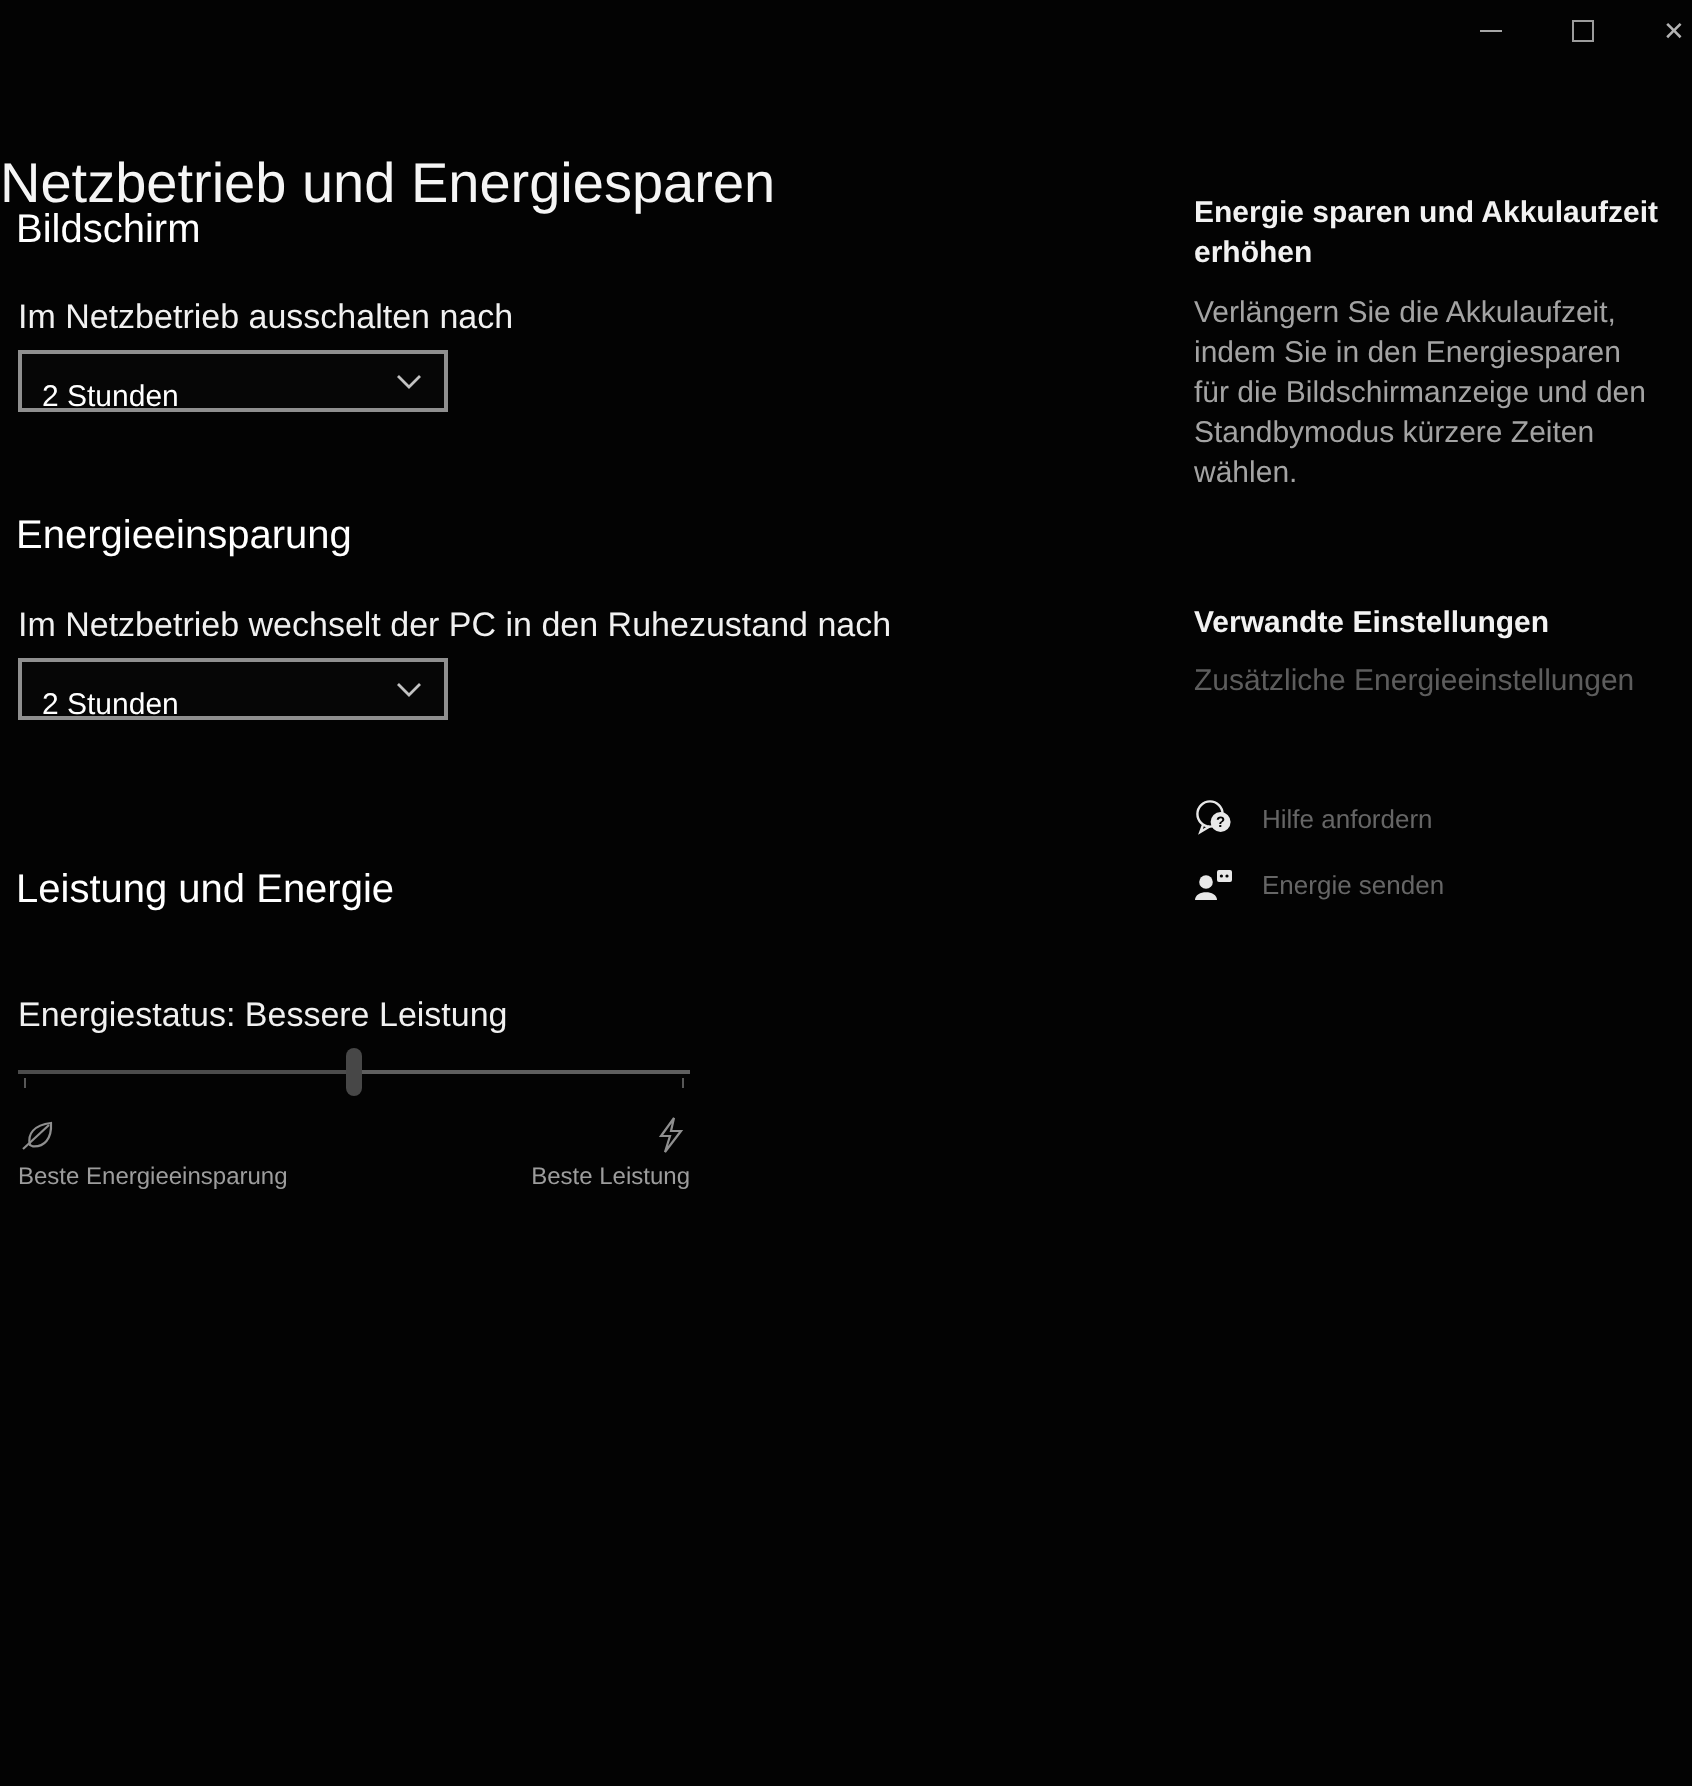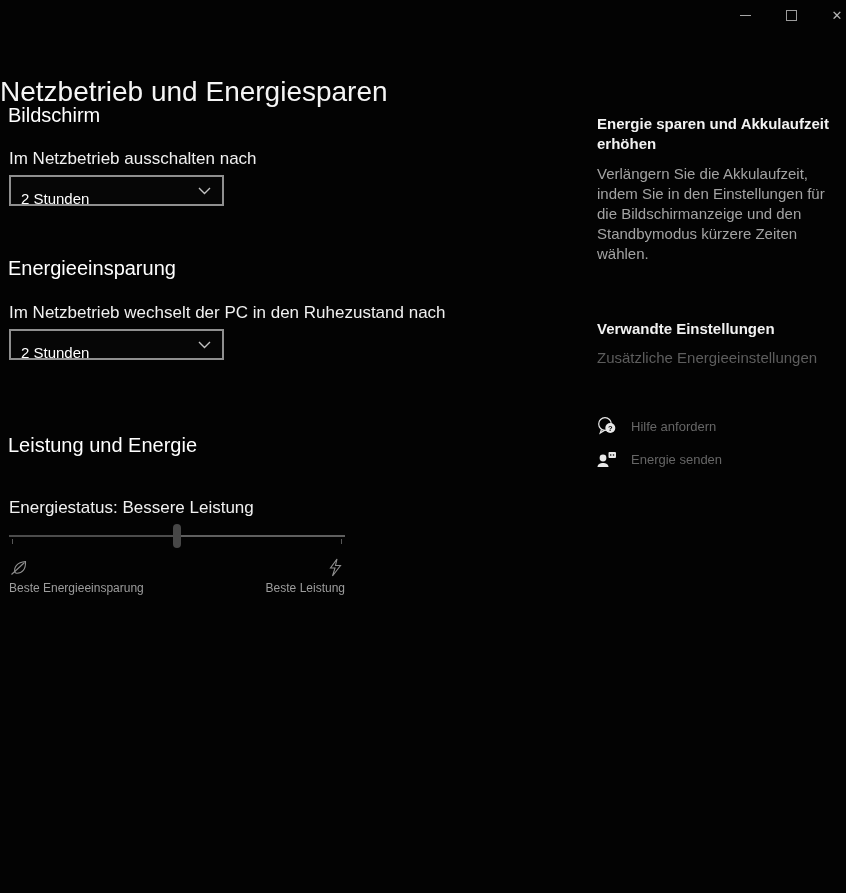--- a/index.html
+++ b/index.html
@@ -80,21 +80,21 @@
   .slider-footer {
     position: absolute; left: 9px; top: 557px; width: 336px;
     display: flex; justify-content: space-between;
   }
   .footer-block { display: flex; flex-direction: column; gap: 4px; }
   .footer-block.right { align-items: flex-end; text-align: right; }
   .footer-label { font-size: 12px; color: #9d9d9d; white-space: nowrap; }
 
   
   .aside {
-    position: absolute; left: 597px; top: 114px; width: 234px;
+    position: absolute; left: 597px; top: 97px; width: 234px;
     font-size: 15px;
   }
   .aside h3 {
     margin: 0; font-size: 15px; font-weight: 700;
     color: #f2f2f2; line-height: 20px;
   }
   .tips-body {
     margin: 10px 0 0 0; color: #a3a3a3; line-height: 20px;
   }
   .related-heading { margin-top: 55px !important; }
@@ -170,21 +170,21 @@
       <svg width="14" height="19" viewBox="0 0 14 19">
         <path d="M9 1 L2.5 10 H7 L4.5 18 L12.5 7.5 H7.5 Z" fill="none" stroke="#8f8f8f" stroke-width="1.1"></path>
       </svg>
     </span>
     <span class="footer-label">Beste Leistung</span>
   </div>
 </div>
 
 <div class="aside">
   <h3>Energie sparen und Akkulaufzeit erhöhen</h3>
-  <p class="tips-body">Verlängern Sie die Akkulaufzeit, indem Sie in den Einstellungen für die Bildschirmanzeige und den Standbymodus kürzere Zeiten wählen.</p>
+  <p class="tips-body">Verlängern Sie die Akkulaufzeit, indem Sie in den Energiesparen für die Bildschirmanzeige und den Standbymodus kürzere Zeiten wählen.</p>
 
   <h3 class="related-heading">Verwandte Einstellungen</h3>
   <div class="related-link">Zusätzliche Energieeinstellungen</div>
 
   <div class="help-row first">
     <span class="icon-holder">
       <svg width="20" height="20" viewBox="0 0 20 20">
         <circle cx="8" cy="8" r="6.3" fill="none" stroke="#e8e8e8" stroke-width="1.2"></circle>
         <path d="M4.5 13.5 L3.2 17 L7.8 14.2" fill="none" stroke="#e8e8e8" stroke-width="1.2"></path>
         <circle cx="13.3" cy="12" r="5" fill="#e8e8e8"></circle>

